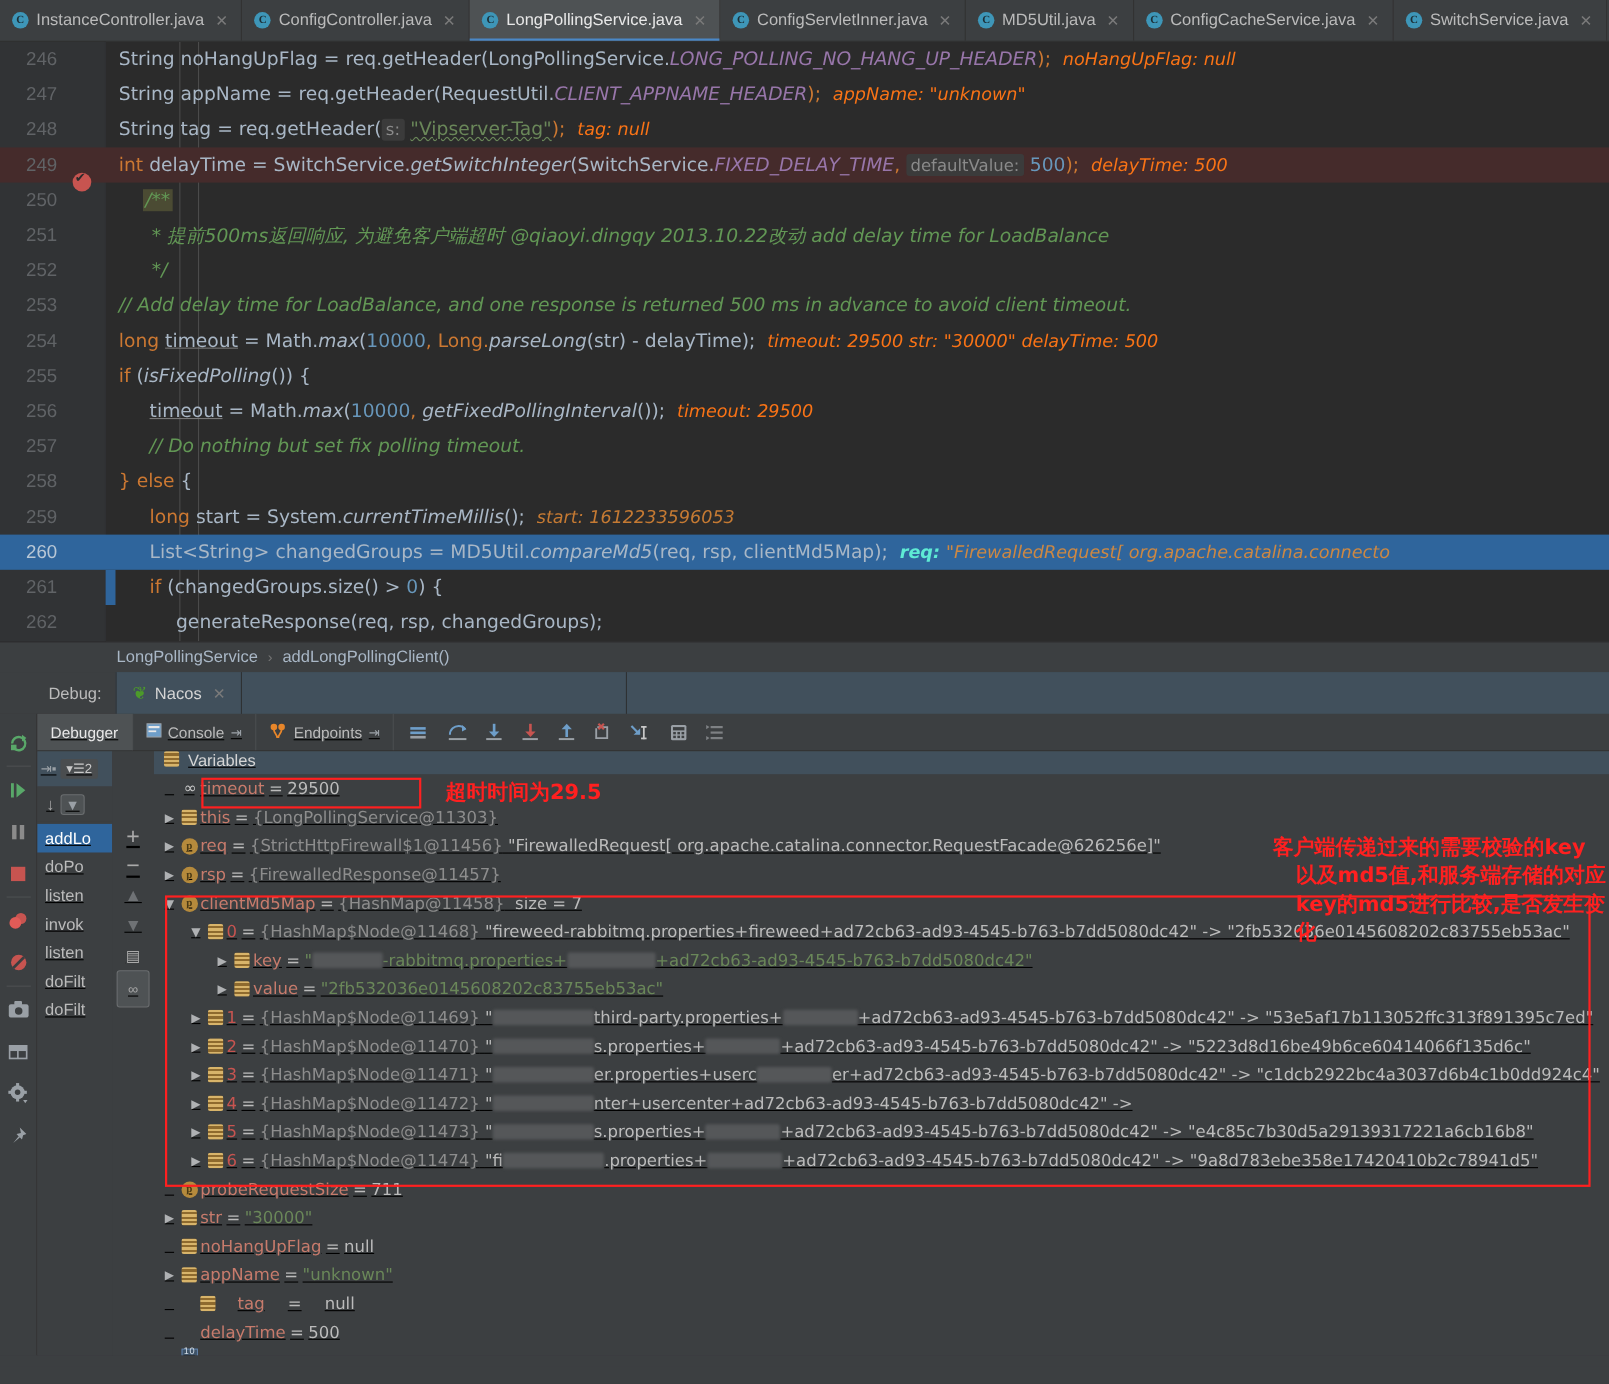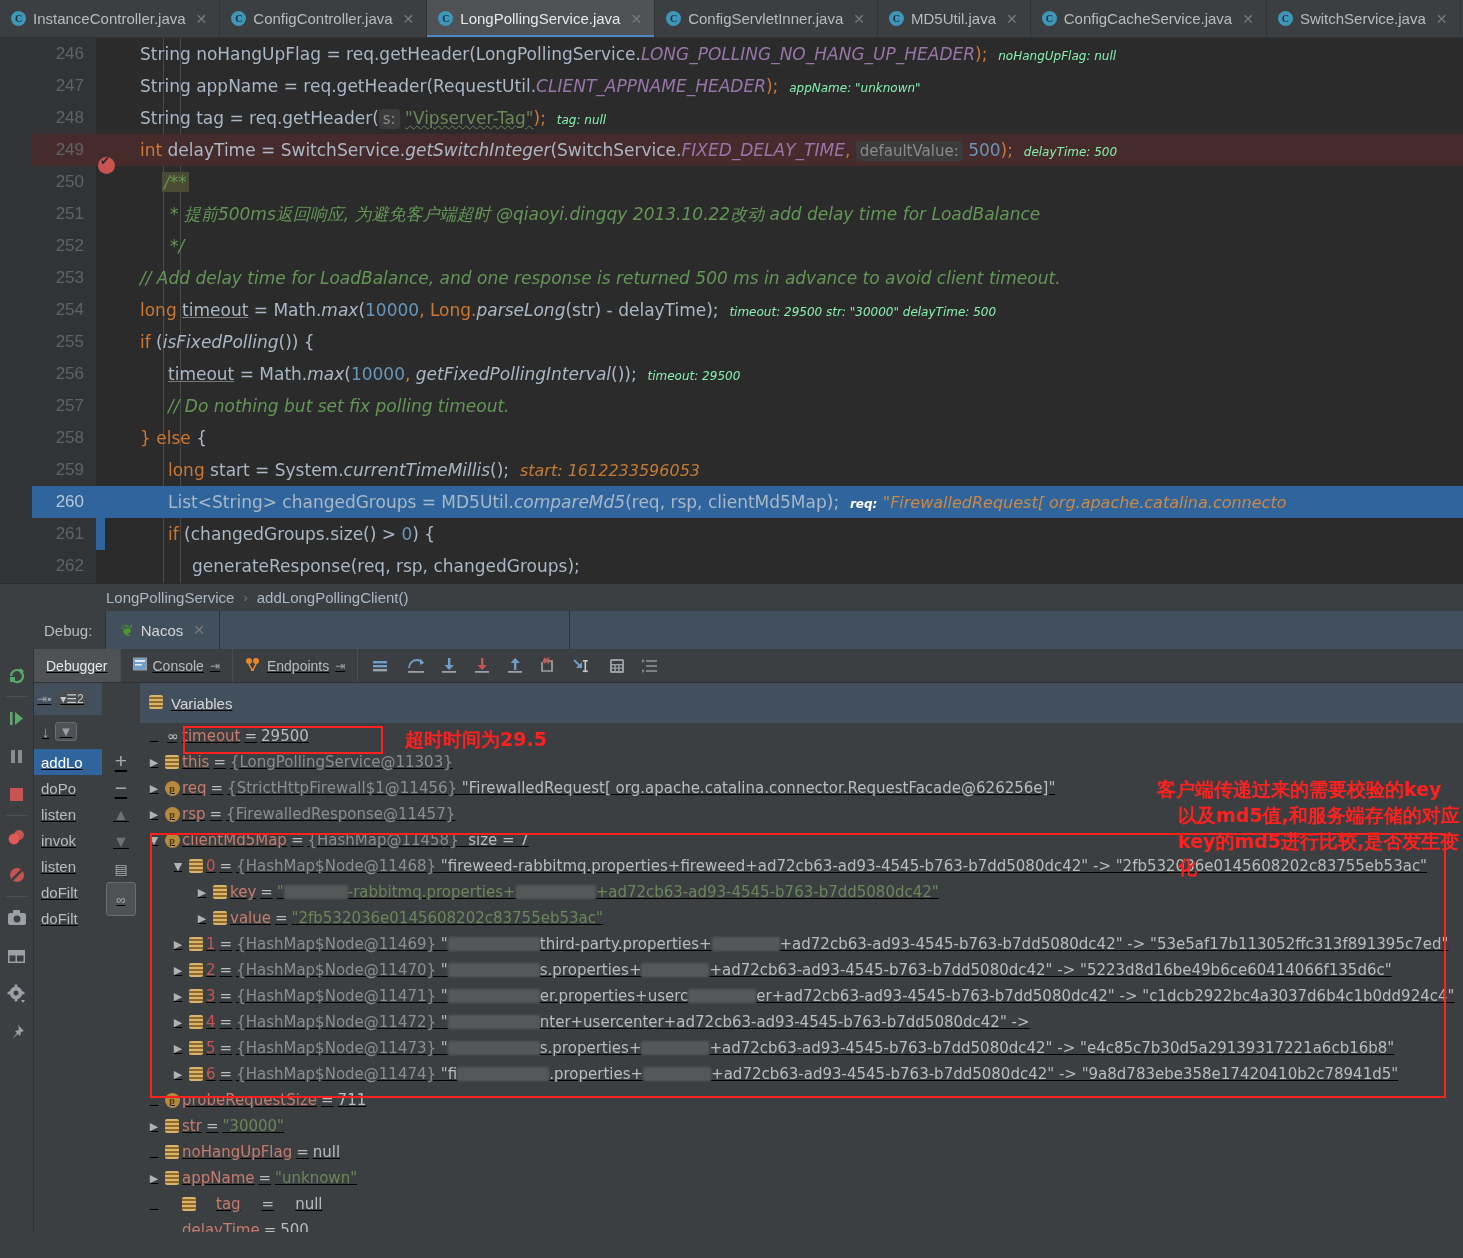--- a/index.html
+++ b/index.html
@@ -37,21 +37,20 @@
     justify-content: center; flex: none;
     font-family: "Liberation Serif", serif;
   }
   .xclose { color: #7a7a7a; font-size: 14px; margin-left: 3px; }
 
   
   #editor {
     position: relative;
     height: 545px; background: #2b2b2b;
     overflow: hidden;
-    padding-left: 32px;
   }
   #gutter {
     position: absolute; left: 0; top: 0; bottom: 0;
     width: 96px; background: #313335;
     border-right: 1px solid #313335;
   }
   .coderow {
     position: relative; height: 32px;
     display: flex; align-items: center;
     white-space: nowrap;
@@ -69,23 +68,23 @@
   .coderow.hl-blue { background: #2f659c; }
   .coderow.hl-blue .ln { color: #b8c7d6; }
 
   
   .kw   { color: #cc7832; }
   .str  { color: #6a8759; }
   .num  { color: #6897bb; }
   .stat { color: #9876aa; font-style: italic; }
   .meth { color: #a9b7c6; font-style: italic; }
   .cmt  { color: #629755; font-style: italic; }
-  .hint { color: #86efac; font-style: italic; font-size: 12px; }
+  .hint { color: #f97316; font-style: italic; font-size: 16px; }
   .hinto{ color: #c57a33; font-style: italic; font-size: 16px; }
-  .hintB{ color: #ffffff; font-style: italic; font-size: 12px; font-weight: bold;}
+  .hintB{ color: #5eead4; font-style: italic; font-size: 16px; font-weight: bold;}
   .hintR{ color: #cc8844; font-style: italic; font-size: 16px;}
   .param{
     color: #8a8a8a; background: #3b3b3b; font-style: normal;
     border-radius: 3px; padding: 1px 4px; font-size: 15px;
   }
   .loc  { color: #a9b7c6; text-decoration: underline; text-decoration-color:#777;}
   .cmtbox { background: #4b4b33; padding: 0 2px; }
   .squig { text-decoration: underline wavy #6a8759; text-decoration-thickness:1px;}
   .bp {
     position: absolute; left: 10px; top: 7px;
@@ -181,21 +180,21 @@
   
   #varrail { width: 38px; flex: none; background: #3c3f41;
              display: flex; flex-direction: column; align-items: center; }
   #varrail .spacer { height: 32px; }
   .vrbtn { width: 32px; height: 27px; display: flex; align-items: center;
            justify-content: center; color: #aaaaaa; font-size: 16px; }
 
   
   #varscol { flex: 1; display: flex; flex-direction: column; min-width: 0;
              background: #3c3f41; }
-  #varshdr { height: 40px; background: #41505c; display:flex; align-items:center;
+  #varshdr { height: 21px; background: #41505c; display:flex; align-items:flex-start;
              gap: 8px; padding-left: 9px; font-size: 15px; color: #d5d5d5; }
   #varslist { flex: 1; position: relative; background: #3c3f41;
               overflow: hidden; }
   .vrow { height: 26px; display: flex; align-items: center;
           white-space: nowrap; font-size: 15px; padding-left: 6px;
           font-family: "DejaVu Sans", sans-serif; }
   .arrow { width: 16px; flex: none; color: #afb1b3; font-size: 11px;
            text-align: center; }
   .arrow.blank { color: transparent; }
   .vicon { width: 20px; flex: none; display: flex; align-items: center;

